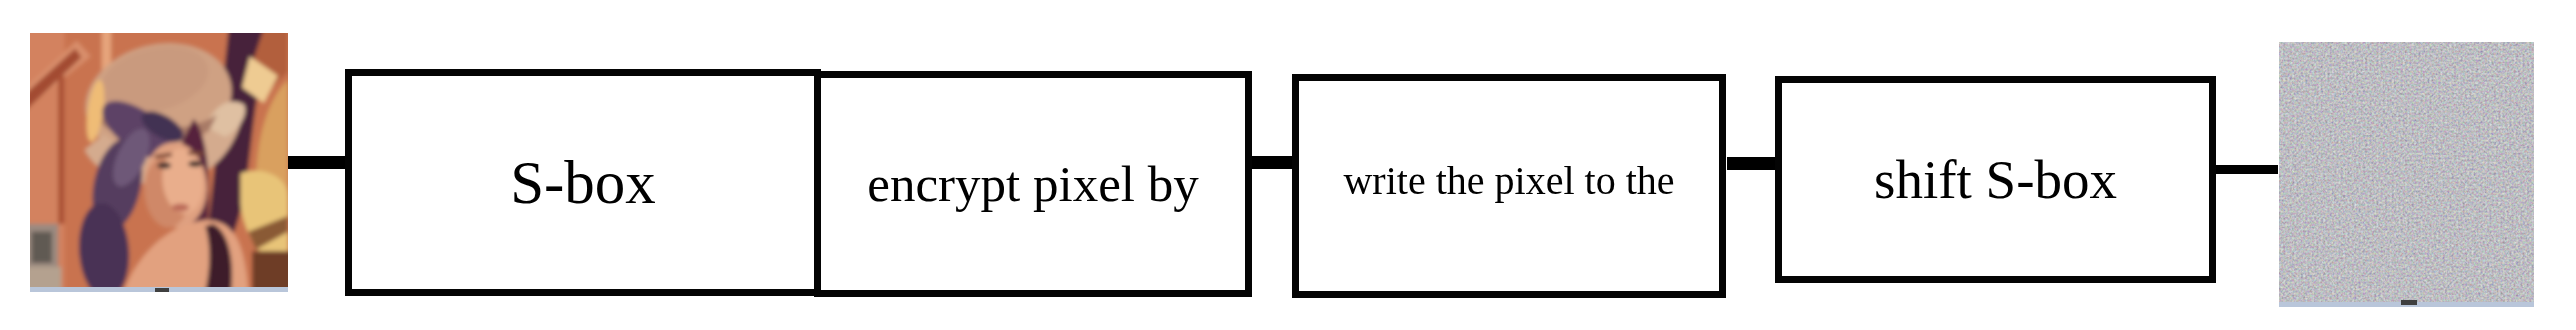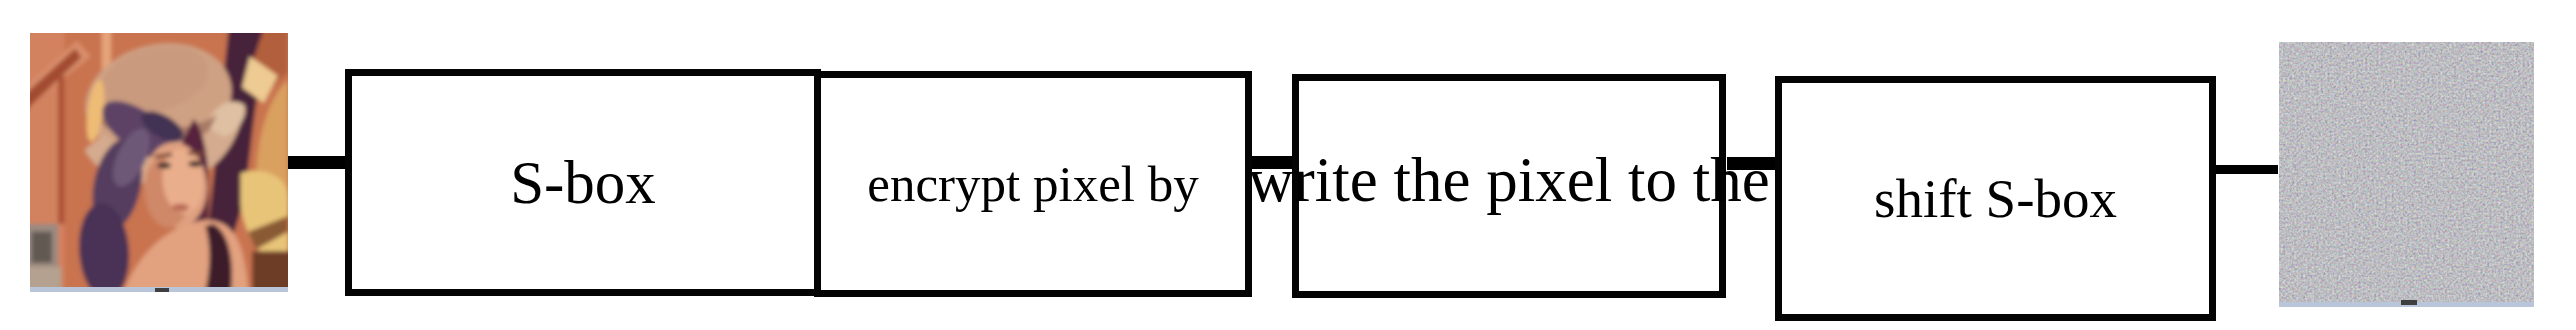--- a/index.html
+++ b/index.html
@@ -35,22 +35,22 @@
     position:absolute;box-sizing:border-box;
     background:#fff;border:7.8px solid #040404;
     display:flex;flex-direction:column;
     align-items:center;justify-content:center;
     text-align:center;
     margin-top:20px;
   }
   .bline{white-space:nowrap;}
   #box-sbox   {left:345px; top:49px;width:476px;height:227px;font-size:61px;}
   #box-encrypt{left:814px;top:51px;width:438px;height:226px;font-size:51px;line-height:61px;}
-  #box-write  {left:1292px;top:54px;width:434px;height:224px;font-size:63px;line-height:61px;padding-bottom:11px;}
-  #box-shift  {left:1775px;top:56px;width:441px;height:245px;font-size:55px;padding-bottom:0;}
+  #box-write  {left:1292px;top:54px;width:434px;height:224px;font-size:40px;line-height:61px;padding-bottom:11px;}
+  #box-shift  {left:1775px;top:56px;width:441px;height:207px;font-size:55px;padding-bottom:0;}
 </style>
 </head>
 <body>
 
 <div class="stage">
 
   <figure class="imgwrap" id="plain-img" style="margin:0">
     <svg viewBox="0 0 331 326" width="258" height="254">
       <defs>
         <filter id="soft" x="-15%" y="-15%" width="130%" height="130%">

